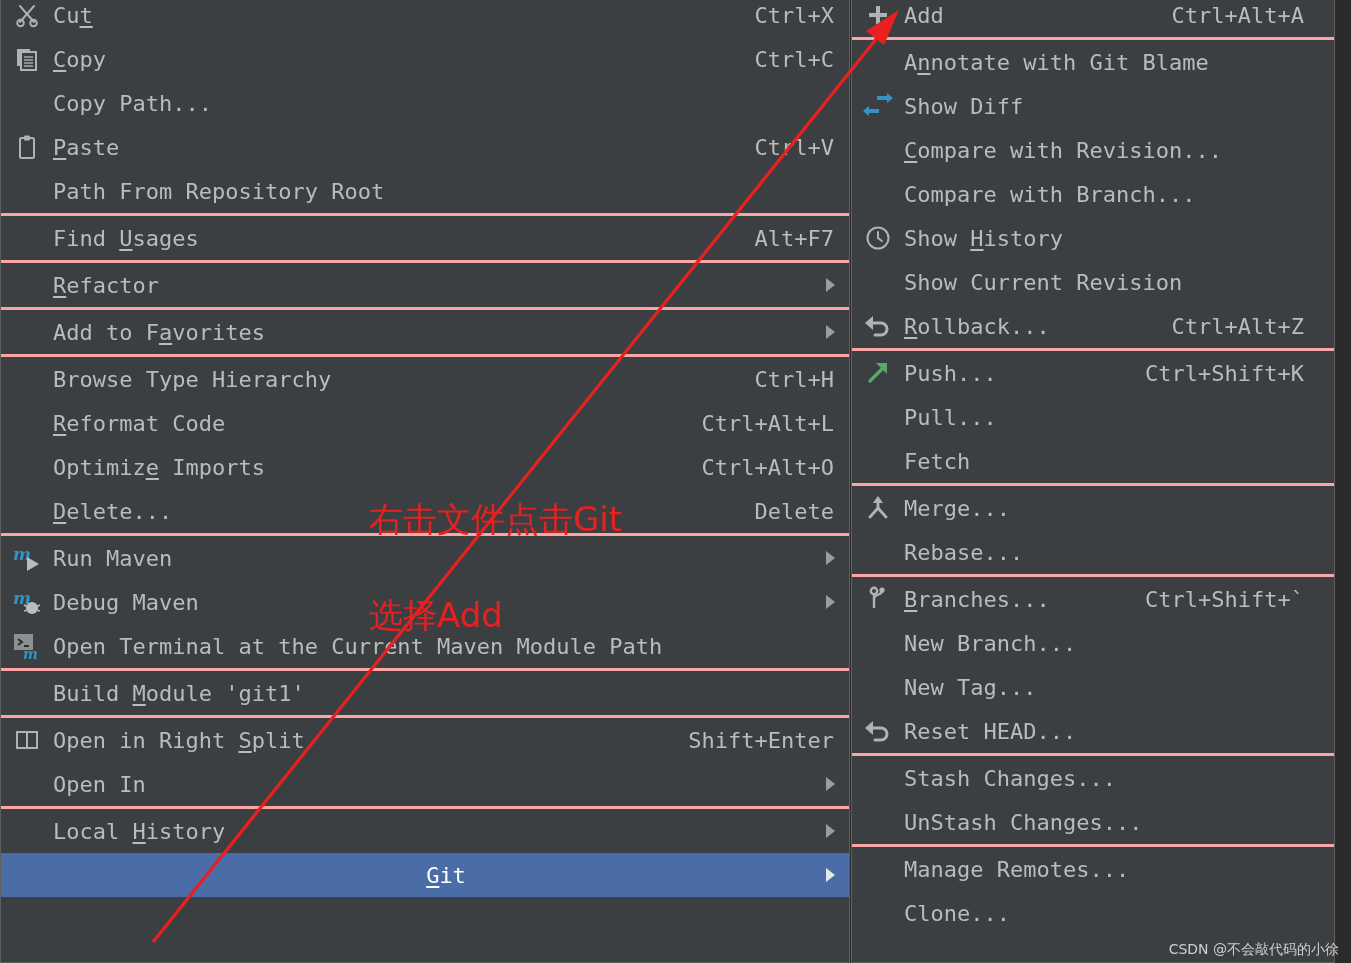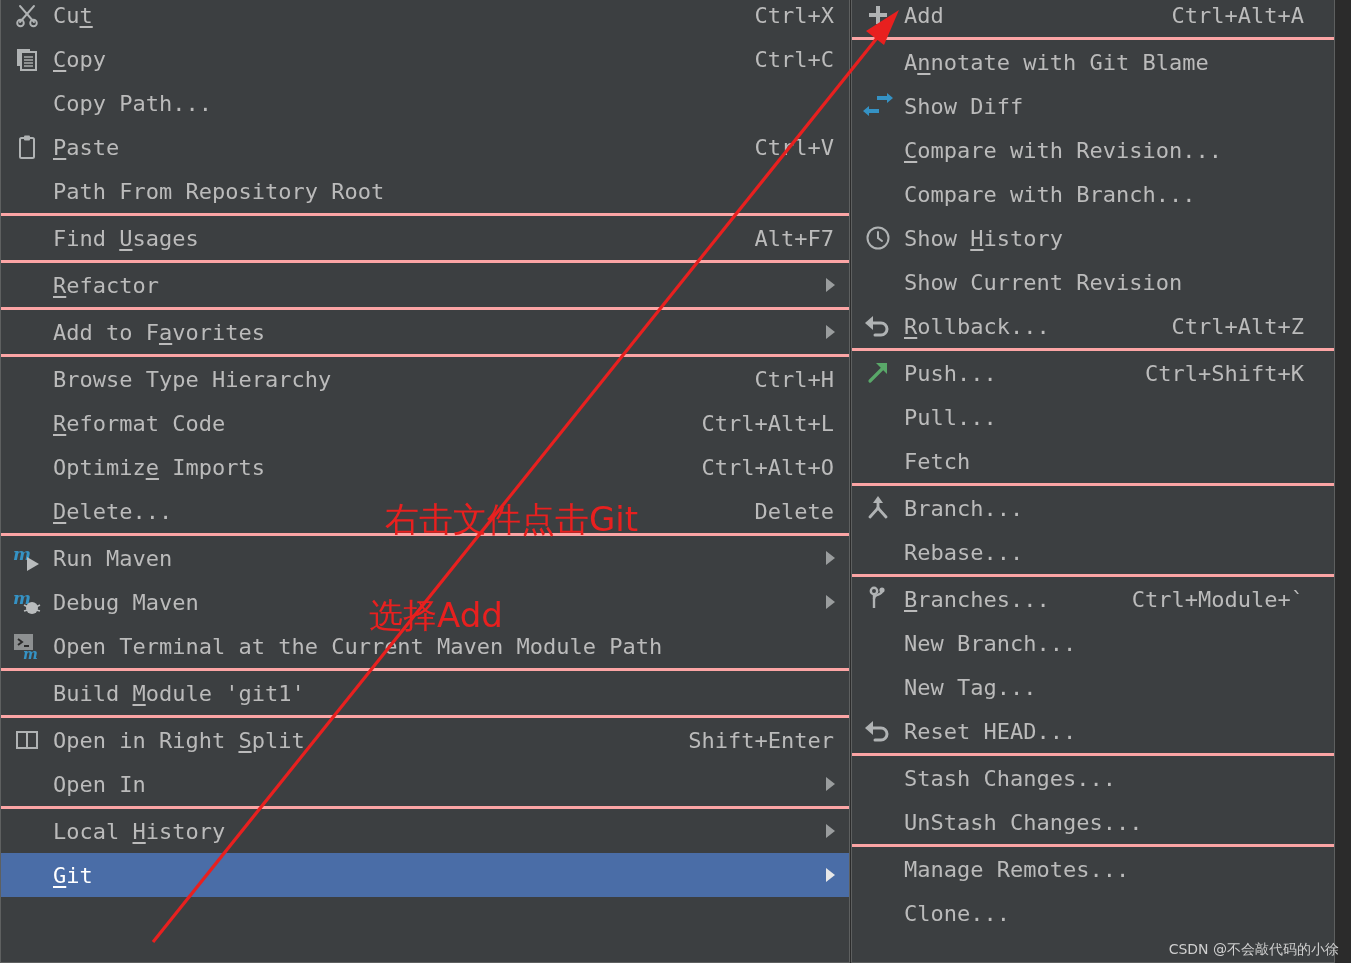--- a/index.html
+++ b/index.html
@@ -40,20 +40,21 @@
     display: flex;
     align-items: center;
     box-sizing: border-box;
     color: #bbbbbb;
     font-size: 22px;
     white-space: nowrap;
   }
   .row.sel {
     background: #4a6da7;
     color: #ffffff;
+    justify-content: center;
   }
   .icon-slot {
     width: 52px;
     min-width: 52px;
     height: 44px;
     display: flex;
     align-items: center;
     justify-content: center;
   }
   .label {
@@ -93,21 +94,21 @@
     pointer-events: none;
   }
   .note {
     position: absolute;
     color: #e8201f;
     font-family: "DejaVu Sans", "Liberation Sans", sans-serif;
     font-size: 34px;
     line-height: 46px;
     white-space: nowrap;
   }
-  #note1 { left: 385px; top: 496px; }
+  #note1 { left: 369px; top: 496px; }
   #note2 { left: 369px; top: 560px; margin-top: 32px; }
 
   #watermark {
     position: absolute;
     right: 12px;
     bottom: 4px;
     color: #cfcfcf;
     font-family: "DejaVu Sans", "Liberation Sans", sans-serif;
     font-size: 14px;
     white-space: nowrap;
@@ -383,41 +384,41 @@
           <span class="icon-slot">
             <svg width="26" height="26" viewBox="0 0 26 26">
               <g stroke="#b0b3b4" stroke-width="2.8" fill="none" stroke-linecap="round">
                 <line x1="13" y1="5" x2="13" y2="13"></line>
                 <line x1="13" y1="13" x2="5" y2="22"></line>
                 <line x1="13" y1="13" x2="21" y2="22"></line>
               </g>
               <polygon points="13,1 18,8 8,8" fill="#b0b3b4"></polygon>
             </svg>
           </span>
-          <span class="label">Branch...</span>
+          <span class="label">Merge...</span>
         </div>
         <div class="row">
           <span class="icon-slot"></span>
           <span class="label">Rebase...</span>
         </div>
       </div>
       <div class="group">
         <div class="row">
           <span class="icon-slot">
             <svg width="26" height="26" viewBox="0 0 26 26">
               <g stroke="#b0b3b4" stroke-width="2.4" fill="none">
                 <path d="M9 22 V9"></path>
                 <path d="M9 13 C9 7, 17 10, 17 5"></path>
               </g>
               <circle cx="9" cy="5" r="3.2" fill="none" stroke="#b0b3b4" stroke-width="2.4"></circle>
               <circle cx="17" cy="4" r="2.6" fill="#b0b3b4"></circle>
             </svg>
           </span>
           <span class="label"><u>B</u>ranches...</span>
-          <span class="shortcut">Ctrl+Module+`</span>
+          <span class="shortcut">Ctrl+Shift+`</span>
         </div>
         <div class="row">
           <span class="icon-slot"></span>
           <span class="label">New Branch...</span>
         </div>
         <div class="row">
           <span class="icon-slot"></span>
           <span class="label">New Tag...</span>
         </div>
         <div class="row">

